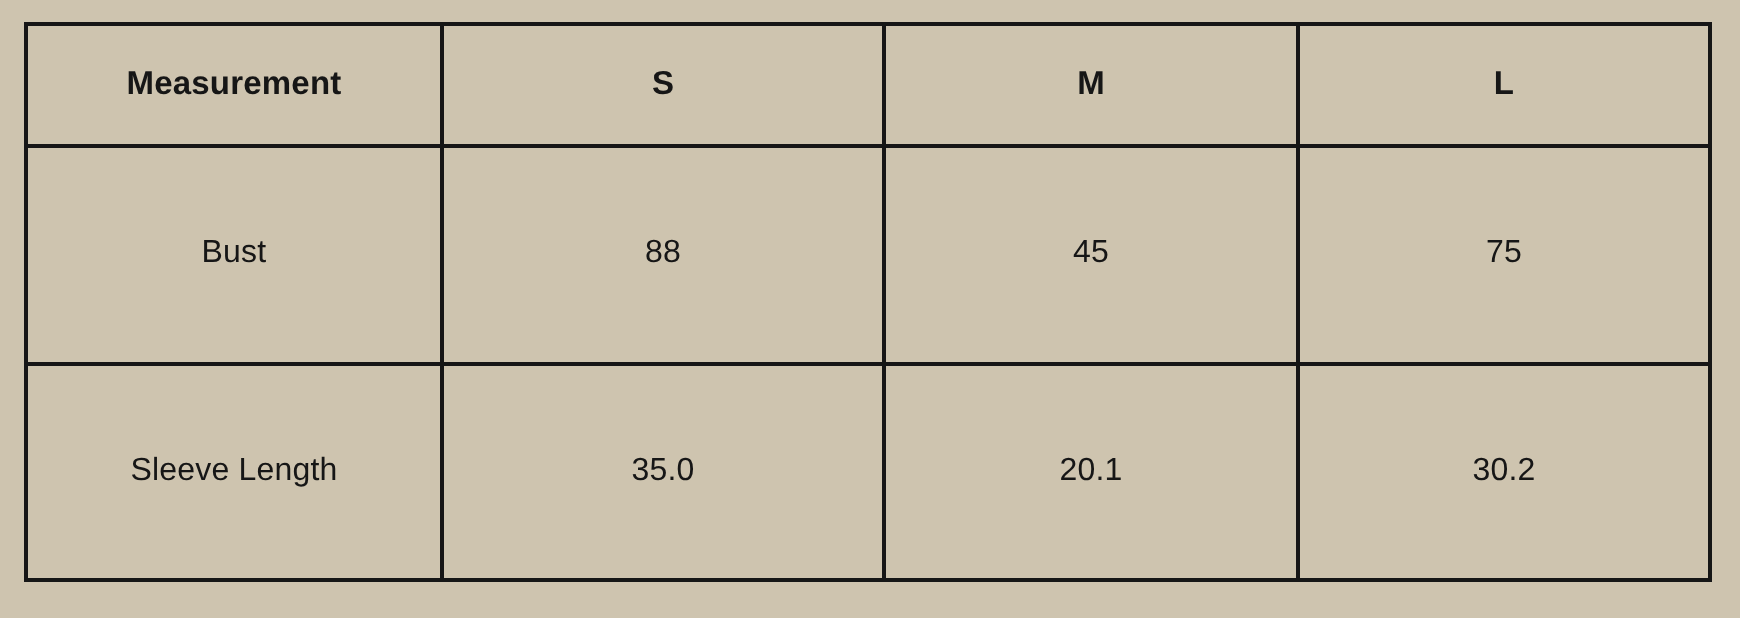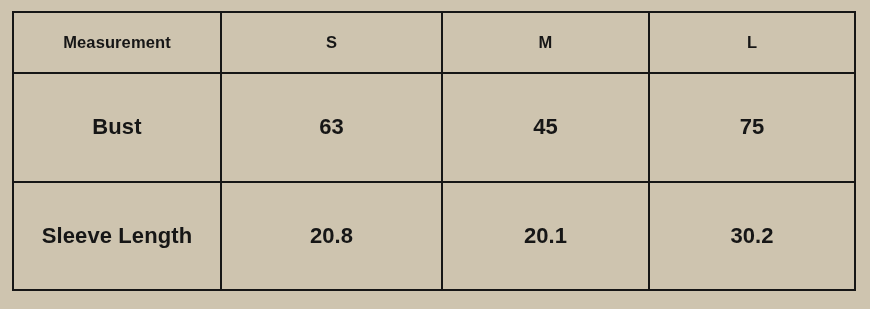--- a/index.html
+++ b/index.html
@@ -42,22 +42,22 @@
   }
 
   table.size-table thead th {
     height: 59px;
     font-size: 16.5px;
     font-weight: bold;
   }
 
   table.size-table tbody td {
     height: 55px;
-    font-size: 22px;
-    font-weight: bold;
+    font-size: 16px;
+    font-weight: normal;
   }
 
   col.c-measurement { width: 208px; }
   col.c-s           { width: 221px; }
   col.c-m           { width: 207px; }
   col.c-l           { width: 206px; }
 </style>
 </head>
 <body>
 
@@ -73,25 +73,25 @@
       <tr>
         <th>Measurement</th>
         <th>S</th>
         <th>M</th>
         <th>L</th>
       </tr>
     </thead>
     <tbody>
       <tr>
         <td>Bust</td>
-        <td>63</td>
+        <td>88</td>
         <td>45</td>
         <td>75</td>
       </tr>
       <tr>
         <td>Sleeve Length</td>
-        <td>20.8</td>
+        <td>35.0</td>
         <td>20.1</td>
         <td>30.2</td>
       </tr>
     </tbody>
   </table>
 </div>
 
 </body></html>

